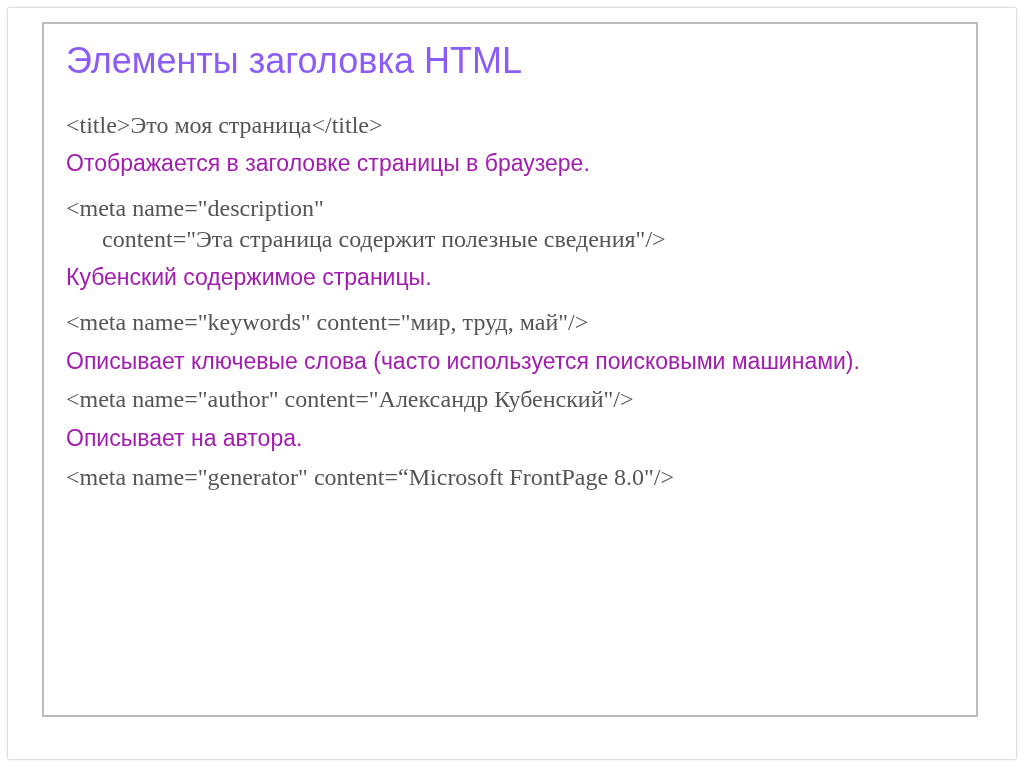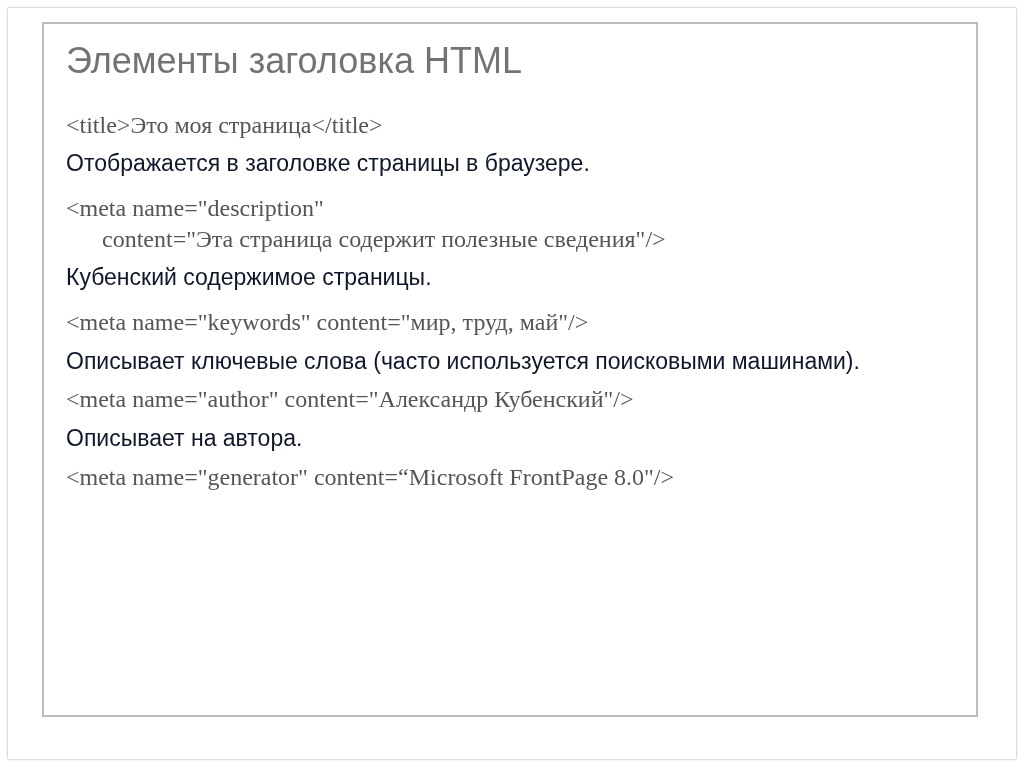--- a/index.html
+++ b/index.html
@@ -24,37 +24,37 @@
     position: absolute;
     top: 14px;
     left: 34px;
     right: 38px;
     bottom: 42px;
     border: 2px solid #bcbcbc;
     background: #fff;
     padding: 10px 22px 20px 22px;
   }
   .title {
-    color: #737373;
+    color: #8b5cf6;
     font-size: 36px;
     font-weight: normal;
     margin-bottom: 28px;
     margin-top: 6px;
   }
   .code {
     font-family: Liberation Serif, serif;
     font-size: 24px;
     color: #555555;
     line-height: 1.3;
     white-space: pre;
   }
   .desc {
     font-family: Arial, Helvetica, sans-serif;
     font-size: 23px;
-    color: #0f172a;
+    color: #a21caf;
     line-height: 1.3;
   }
   .row { margin-bottom: 8px; }
   .row.tight { margin-bottom: 14px; }
   .row.spaced { margin-bottom: 8px; }
 </style>
 </head>
 <body>
 
 <div class="slide-frame">

